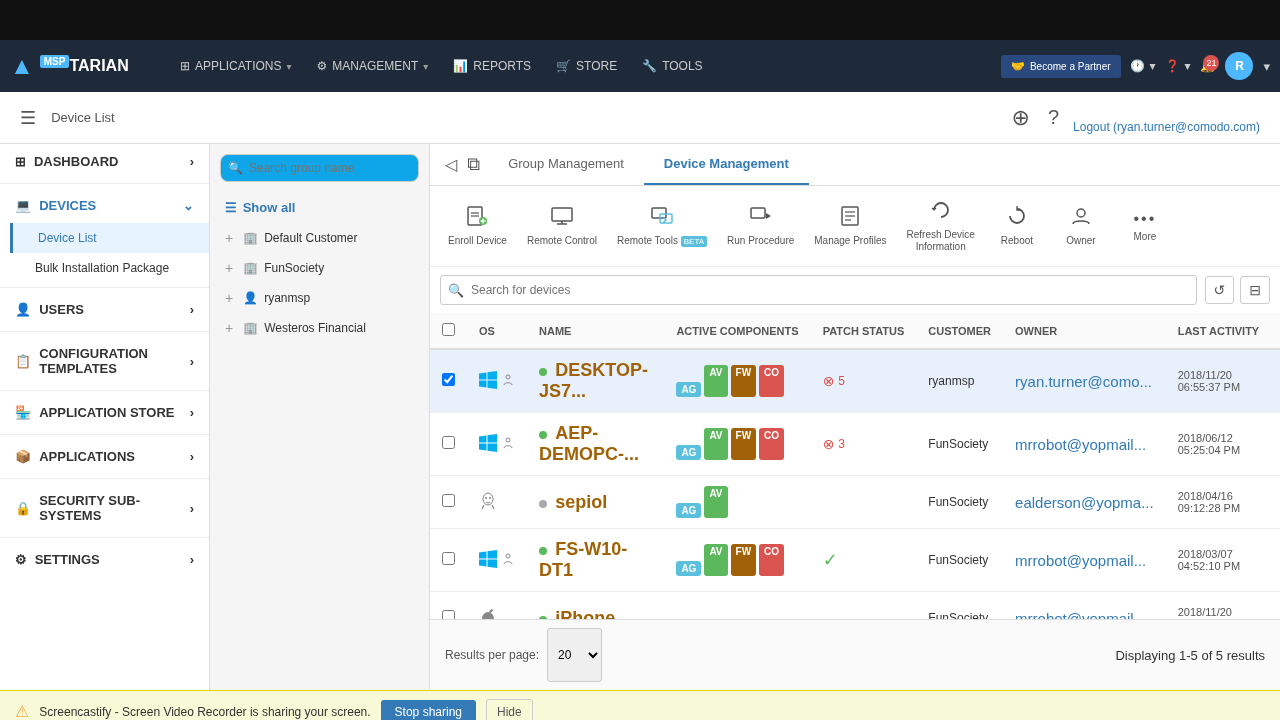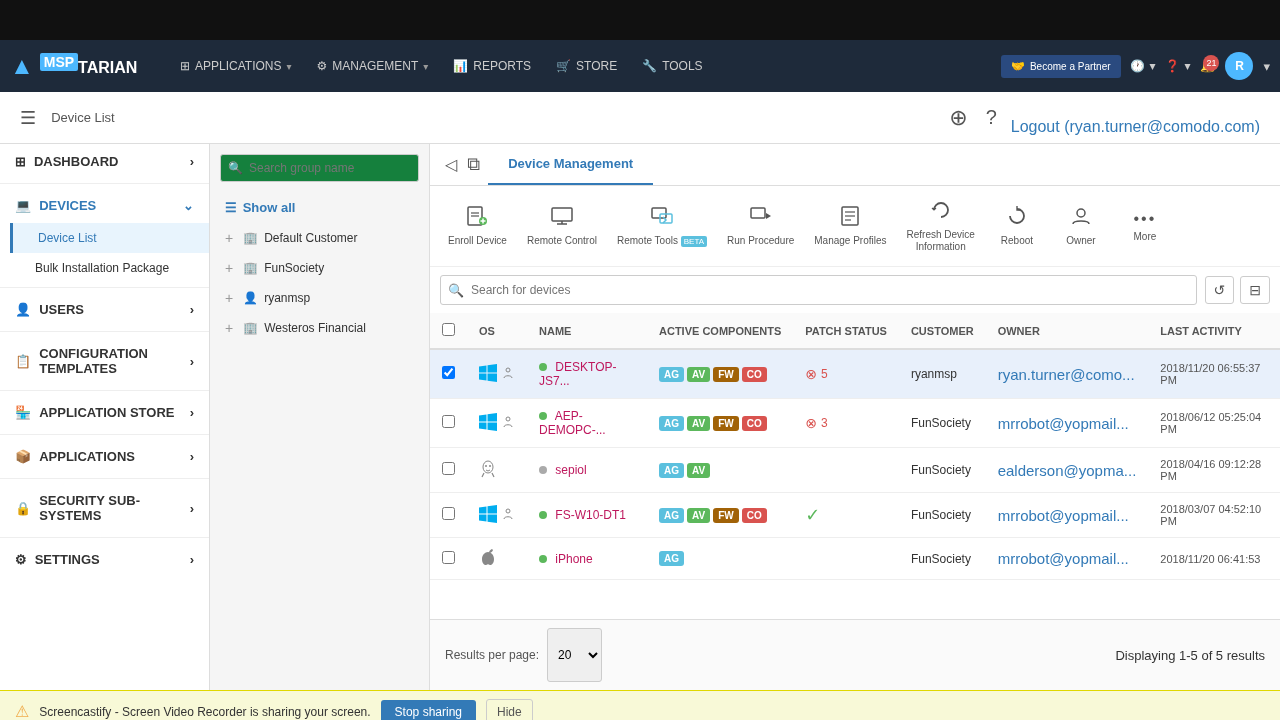--- a/index.html
+++ b/index.html
@@ -35,21 +35,21 @@
     .sidebar-item-main { display: flex; align-items: center; justify-content: space-between; padding: 10px 15px; cursor: pointer; font-size: 13px; font-weight: bold; color: #333; }
     .sidebar-item-main.active { color: #337ab7; }
     .sidebar-chevron { font-size: 10px; color: #999; }
     .sidebar-sub { padding-left: 10px; }
     .sidebar-sub .sidebar-item { padding-left: 25px; font-size: 12px; }
     .sidebar-divider { height: 1px; background: #eee; margin: 4px 0; }
 
     
     .group-panel { width: 220px; background: #f5f5f5; border-right: 1px solid #ddd; display: flex; flex-direction: column; }
     .group-search { padding: 10px; }
-    .group-search input { width: 100%; padding: 6px 10px 6px 28px; border: 1px solid #ccc; border-radius: 3px; font-size: 12px; background: #15803d; }
+    .group-search input { width: 100%; padding: 6px 10px 6px 28px; border: 1px solid #ccc; border-radius: 8px; font-size: 12px; background: #0ea5e9; }
     .group-search-wrap { position: relative; }
     .group-search-wrap .search-icon { position: absolute; left: 8px; top: 50%; transform: translateY(-50%); color: #999; font-size: 12px; }
     .show-all { display: flex; align-items: center; gap: 6px; padding: 8px 15px; cursor: pointer; color: #337ab7; font-size: 13px; font-weight: bold; }
     .group-item { display: flex; align-items: center; gap: 6px; padding: 7px 15px; cursor: pointer; font-size: 12px; color: #333; }
     .group-item-plus { color: #999; font-size: 14px; margin-right: 4px; }
 
     
     .content-area { flex: 1; background: #fff; display: flex; flex-direction: column; overflow: hidden; }
 
     
@@ -73,24 +73,24 @@
     .device-search-actions { display: flex; gap: 6px; }
     .ds-btn { background: none; border: 1px solid #ccc; border-radius: 3px; padding: 5px 8px; cursor: pointer; color: #555; font-size: 14px; }
 
     
     .device-table { flex: 1; overflow-y: auto; }
     table { width: 100%; border-collapse: collapse; }
     thead th { padding: 10px 12px; text-align: left; font-size: 11px; font-weight: bold; color: #555; text-transform: uppercase; border-bottom: 2px solid #ddd; background: #fafafa; white-space: nowrap; }
     tbody tr { border-bottom: 1px solid #eee; }
     tbody td { padding: 10px 12px; font-size: 12px; vertical-align: middle; }
     .checkbox-col { width: 30px; }
-    .device-name { color: #be185d; cursor: pointer; font-size: 12px; }
+    .device-name { color: #a16207; cursor: pointer; font-size: 18px; font-weight: bold; }
     .components { display: flex; gap: 3px; }
     .comp-badge { padding: 2px 5px; border-radius: 3px; font-size: 10px; font-weight: bold; color: #fff; }
-    .comp-ag { background: #5bc0de; }
+    .comp-ag { background: #5bc0de; margin-top: 17px; }
     .comp-av { background: #5cb85c; }
     .comp-fw { background: #a16207; }
     .comp-co { background: #d9534f; }
     .patch-status { display: flex; align-items: center; gap: 4px; }
     .owner-link { color: #337ab7; cursor: pointer; font-size: 15px; }
 
     
     .table-footer { padding: 8px 15px; display: flex; align-items: center; justify-content: space-between; border-top: 1px solid #ddd; background: #fafafa; }
     .results-per-page { display: flex; align-items: center; gap: 8px; font-size: 12px; color: #555; }
     .results-per-page select { padding: 18px 6px; border: 1px solid #ccc; border-radius: 3px; font-size: 12px; }
@@ -109,21 +109,21 @@
   </style>
 </head>
 <body>
 
 <div class="top-bar"></div>
 
 <div class="nav-bar">
   <div class="nav-logo">
     <span style="color:#4db8ff; font-size:24px; font-weight:bold;">▲</span>
     <span style="color:#fff; font-weight:bold; font-size:16px;">
-      <span style="background:#4db8ff;color:#fff;font-size:14px;padding:1px 4px;border-radius:2px;vertical-align:super;text-align:center;">MSP</span>TARIAN
+      <span style="background:#4db8ff;color:#fff;font-size:10px;padding:1px 4px;border-radius:2px;vertical-align:super;text-align:center;">MSP</span>TARIAN
     </span>
   </div>
   <div class="nav-items">
     <div class="nav-item">
       <span>⊞</span>
       <span>APPLICATIONS</span>
       <span class="sidebar-chevron">▾</span>
     </div>
     <div class="nav-item">
       <span>⚙</span>
@@ -164,21 +164,21 @@
     <span style="color:#ccc;">▾</span>
   </div>
 </div>
 
 <div class="sub-header">
   <span style="font-size:18px;cursor:pointer;color:#555;">☰</span>
   <span style="color:#555; font-size:13px;">Device List</span>
   <div class="sub-header-actions">
     <button class="icon-btn" style="font-size:22px;">⊕</button>
     <button class="icon-btn" style="font-size:20px;">?</button>
-    <span class="logout-link" style="font-size:16px;margin-top:18px;">Logout (ryan.turner@comodo.com)</span>
+    <span class="logout-link" style="font-size:12px;margin-top:18px;">Logout (ryan.turner@comodo.com)</span>
   </div>
 </div>
 
 <div class="main-layout">
 
   <div class="sidebar">
     <div class="sidebar-item-main">
       <span style="display:flex;align-items:center;gap:8px;">
         <span>⊞</span>
         <span>DASHBOARD</span>
@@ -282,20 +282,23 @@
       <span>🏢</span>
       <span>Westeros Financial</span>
     </div>
   </div>
 
   <div class="content-area">
 
     <div class="tab-bar">
       <span class="tab-toggle-btn">◁</span>
       <span style="color:#555;font-size:18px;margin-right:8px;">⧉</span>
+      <div class="tab-item">
+        <span>Group Management</span>
+      </div>
       <div class="tab-item active">
         <span>Device Management</span>
       </div>
     </div>
 
     <div class="toolbar">
       <div class="tool-btn">
         <span class="tool-icon">
           <svg width="22" height="22" viewBox="0 0 22 22" fill="none">
             <rect x="2" y="2" width="14" height="18" rx="1" stroke="#555" stroke-width="1.5" fill="none"></rect>

